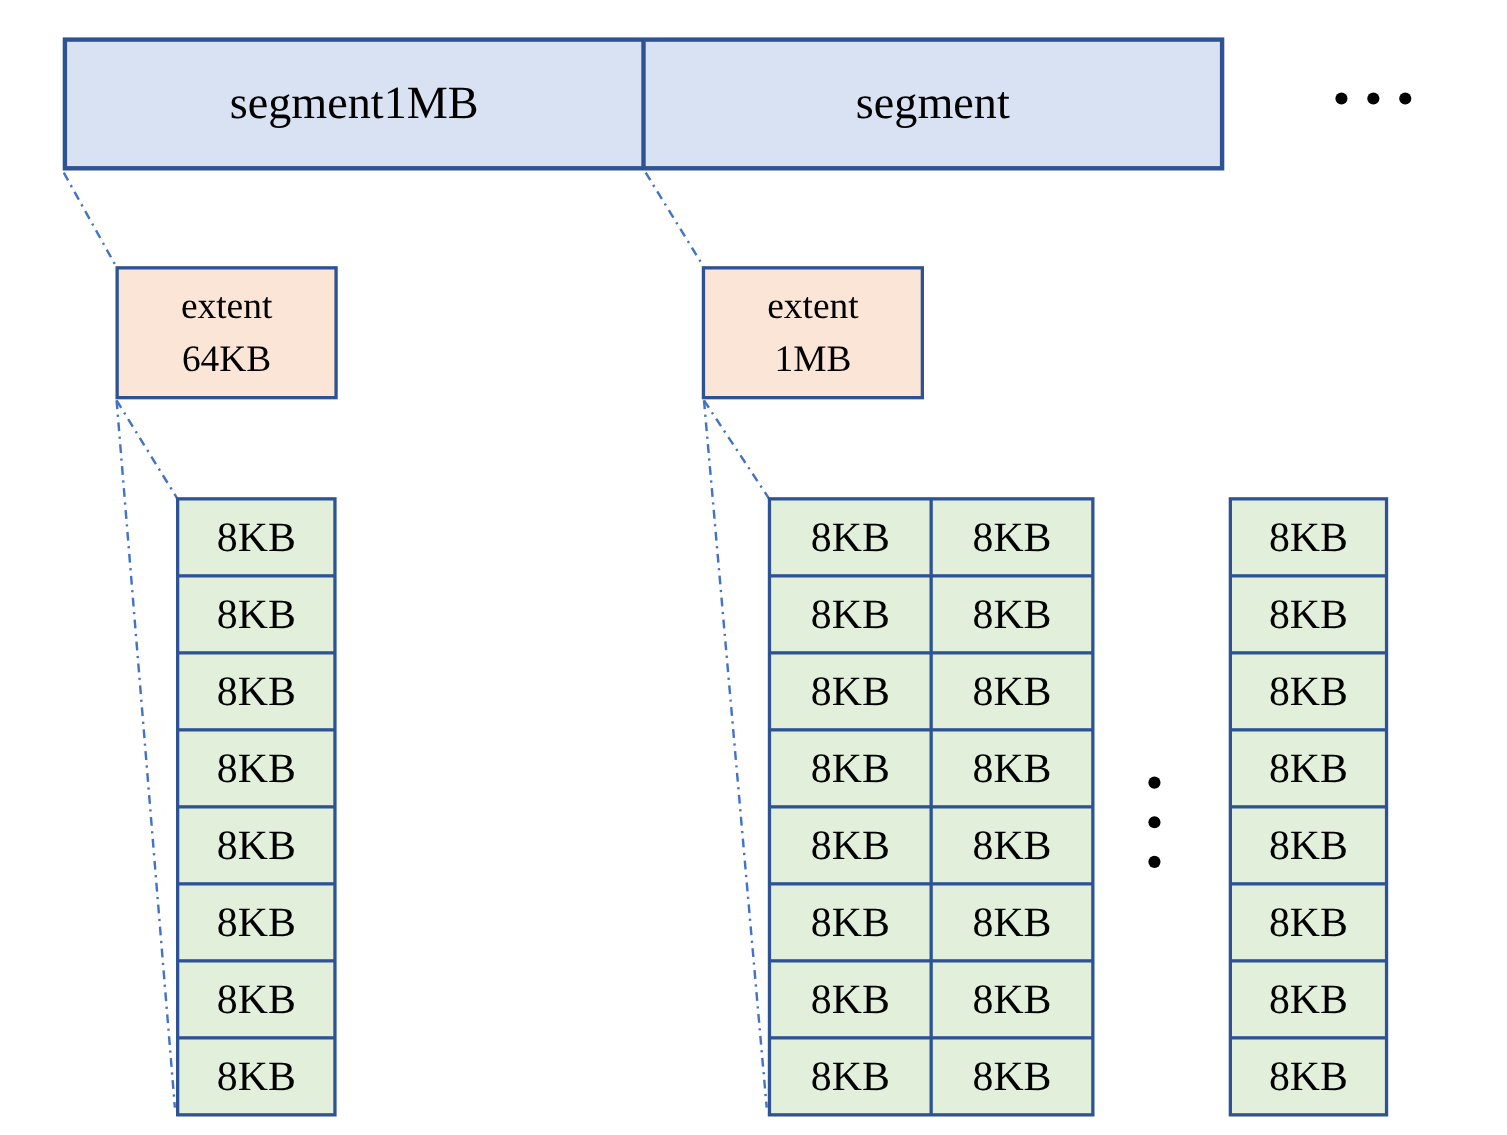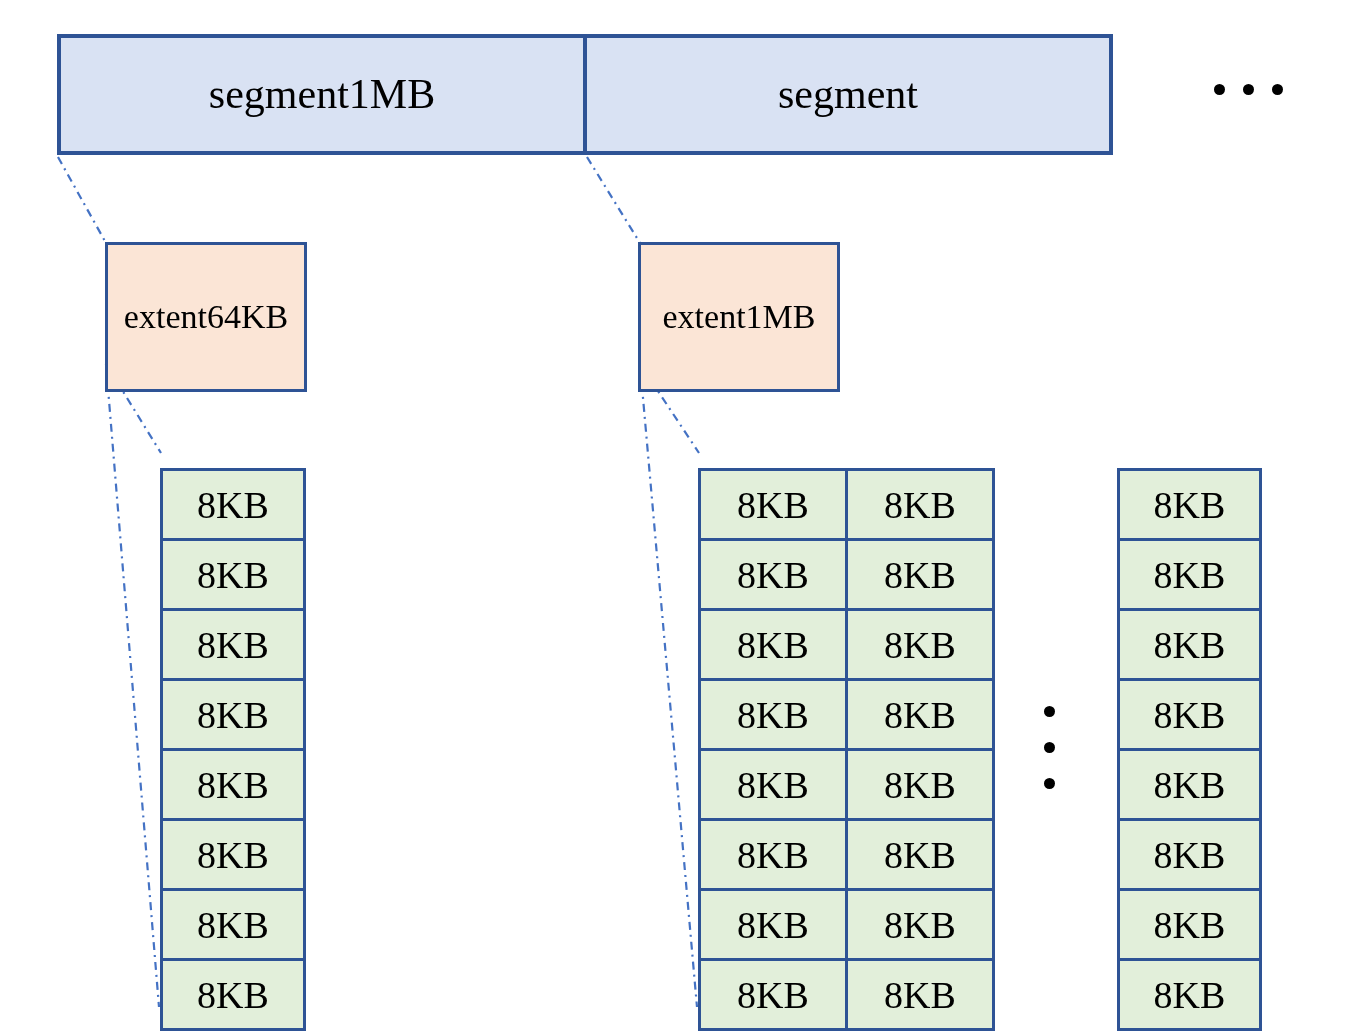--- a/index.html
+++ b/index.html
@@ -40,42 +40,41 @@
     background: var(--segment-fill, #d9e2f3);
     display: flex;
     flex-direction: row;
     align-items: center;
     justify-content: center;
     font-size: 42px;
     line-height: 1.25;
   }
   .extent {
     position: absolute;
-    width: 202px; height: 150px;
+    width: 202px; height: 121px;
     box-sizing: border-box;
     border: 3px solid var(--border, #2e5395);
     background: var(--extent-fill, #fbe5d6);
     display: flex;
-    flex-direction: row;
+    flex-direction: column;
     align-items: center;
     justify-content: center;
     font-size: 34px;
     line-height: 1.4;
   }
   #extent-0 { left: 105px; top: 242px; }
   #extent-1 { left: 638px; top: 242px; }
   
   .block-grid {
     position: absolute;
     box-sizing: border-box;
     background: var(--border, #2e5395);
     padding: 3px;
     display: grid;
     gap: 3px;
-    margin-top: 16px;
   }
   #grid-0 { left: 160px; top: 452px; width: 146px; grid-template-columns: 1fr; }
   #grid-1 { left: 698px; top: 452px; width: 297px; grid-template-columns: 1fr 1fr; }
   #grid-2 { left: 1117px; top: 452px; width: 145px; grid-template-columns: 1fr; }
   .cell {
     height: 67px;
     background: var(--page-fill, #e2efda);
     display: flex;
     align-items: center;
     justify-content: center;

